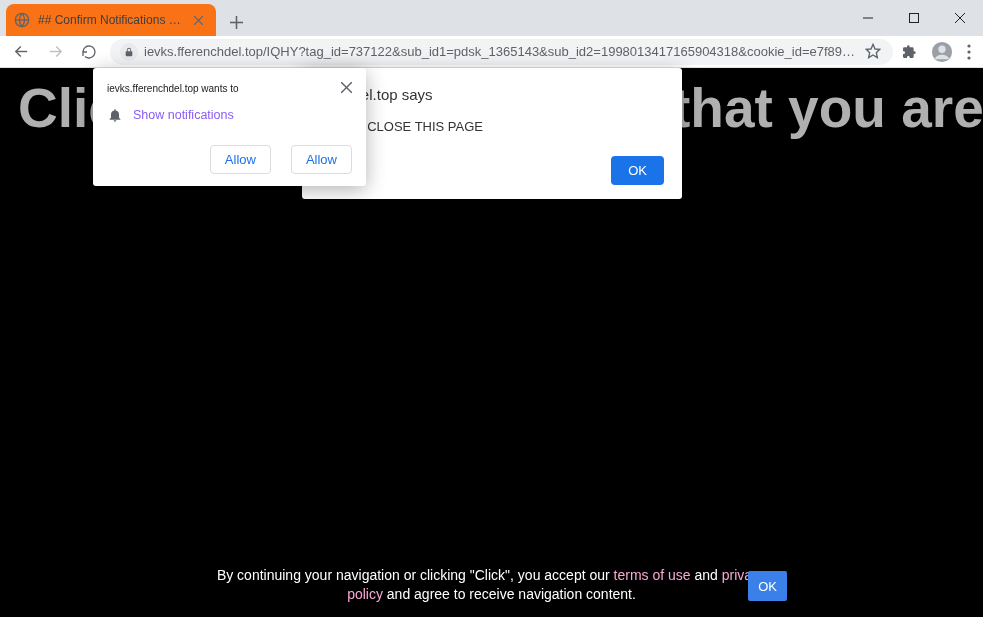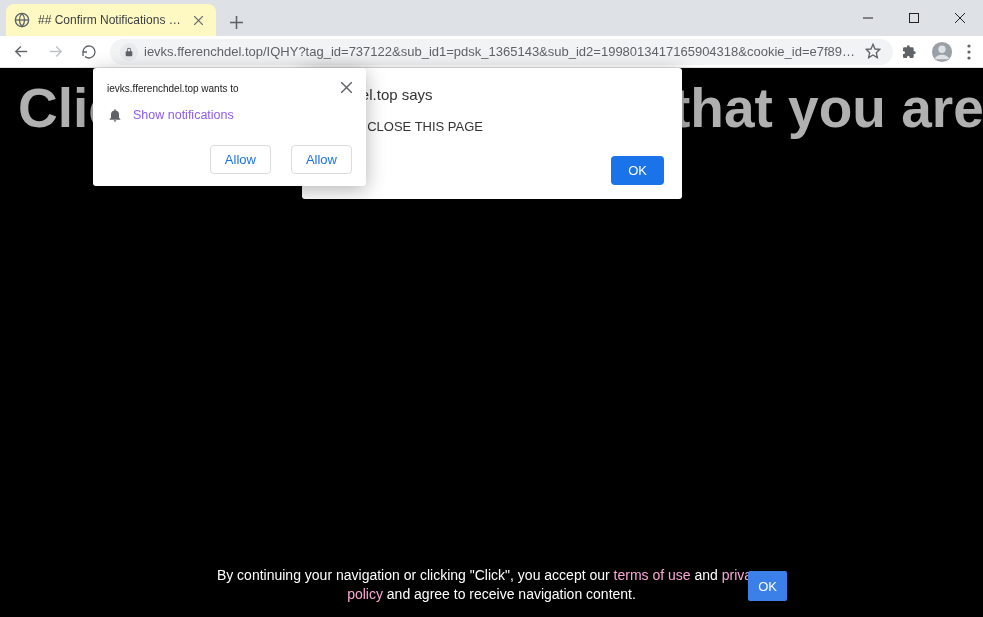--- a/index.html
+++ b/index.html
@@ -31,21 +31,21 @@
   
   .tab-bar {
     height: 36px;
     display: flex;
     align-items: flex-end;
     padding-left: 6px;
   }
   .tab {
     height: 32px;
     width: 210px;
-    background: #fef9c3;
+    background: #f97316;
     border-radius: 8px 8px 0 0;
     display: flex;
     align-items: center;
     padding: 0 10px 0 8px;
     gap: 8px;
     font-size: 12px;
     color: #3c4043;
     position: relative;
   }
   .tab .globe-ico { width: 16px; height: 16px; color: #5f6368; flex-shrink:0; }

